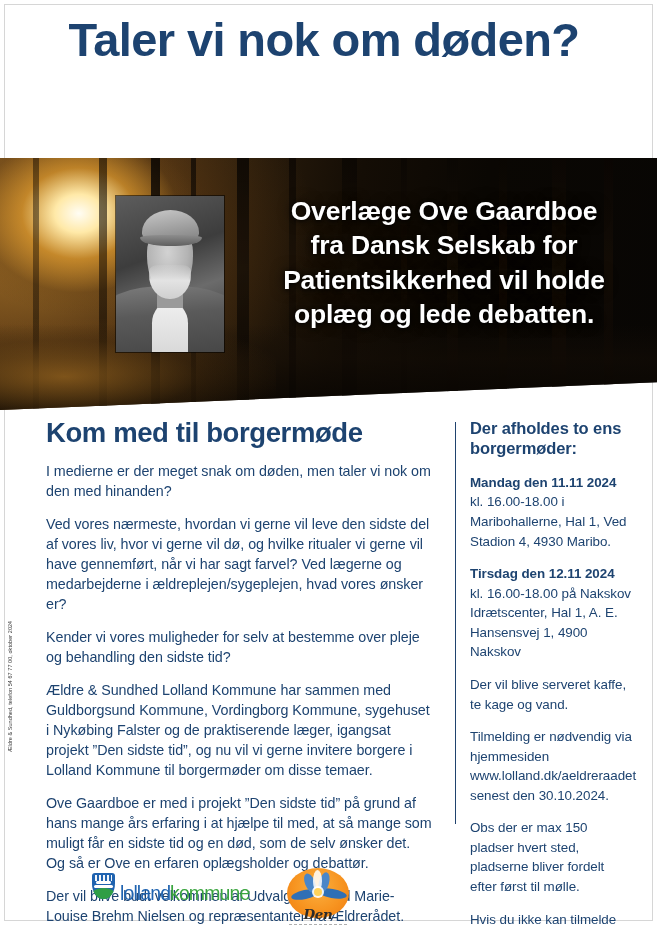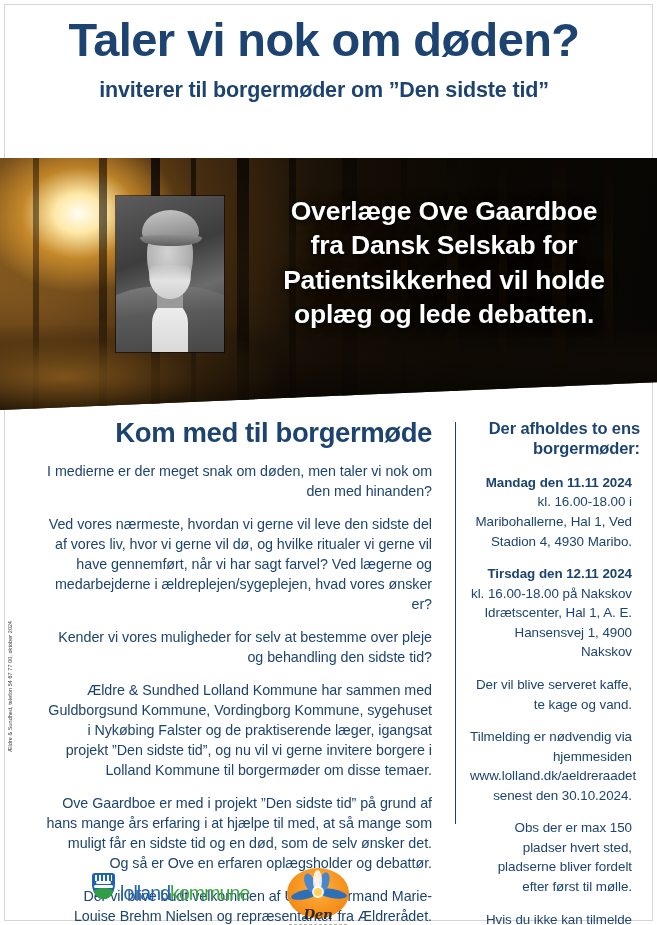--- a/index.html
+++ b/index.html
@@ -206,21 +206,20 @@
   }
   .hero-text .hline { display: block; }
 
   
   .content {
     position: absolute;
     left: 0;
     top: 418px;
     width: 657px;
     height: 430px;
-    text-align: right;
   }
 
   .col-main {
     position: absolute;
     left: 46px;
     top: 0;
     width: 386px;
   }
   .col-side {
     position: absolute;
@@ -403,21 +402,20 @@
 </head>
 <body>
 
 <div id="poster">
 
   <div class="page-frame"></div>
 
   <div class="header">
     <h1 class="title">Taler vi nok om døden?</h1>
     <div class="subtitle">
-      <span class="subtitle-line">inviterer til borgermøder om ”Den sidste tid”</span>
     </div>
   </div>
 
   <div class="hero">
     <div class="hero-bg"></div>
 
     <div class="hero-trees">
       <div class="trunk" style="left:23%;width:9px;"></div>
       <div class="trunk" style="left:29%;width:5px;opacity:.8;"></div>
       <div class="trunk" style="left:36%;width:12px;"></div>

